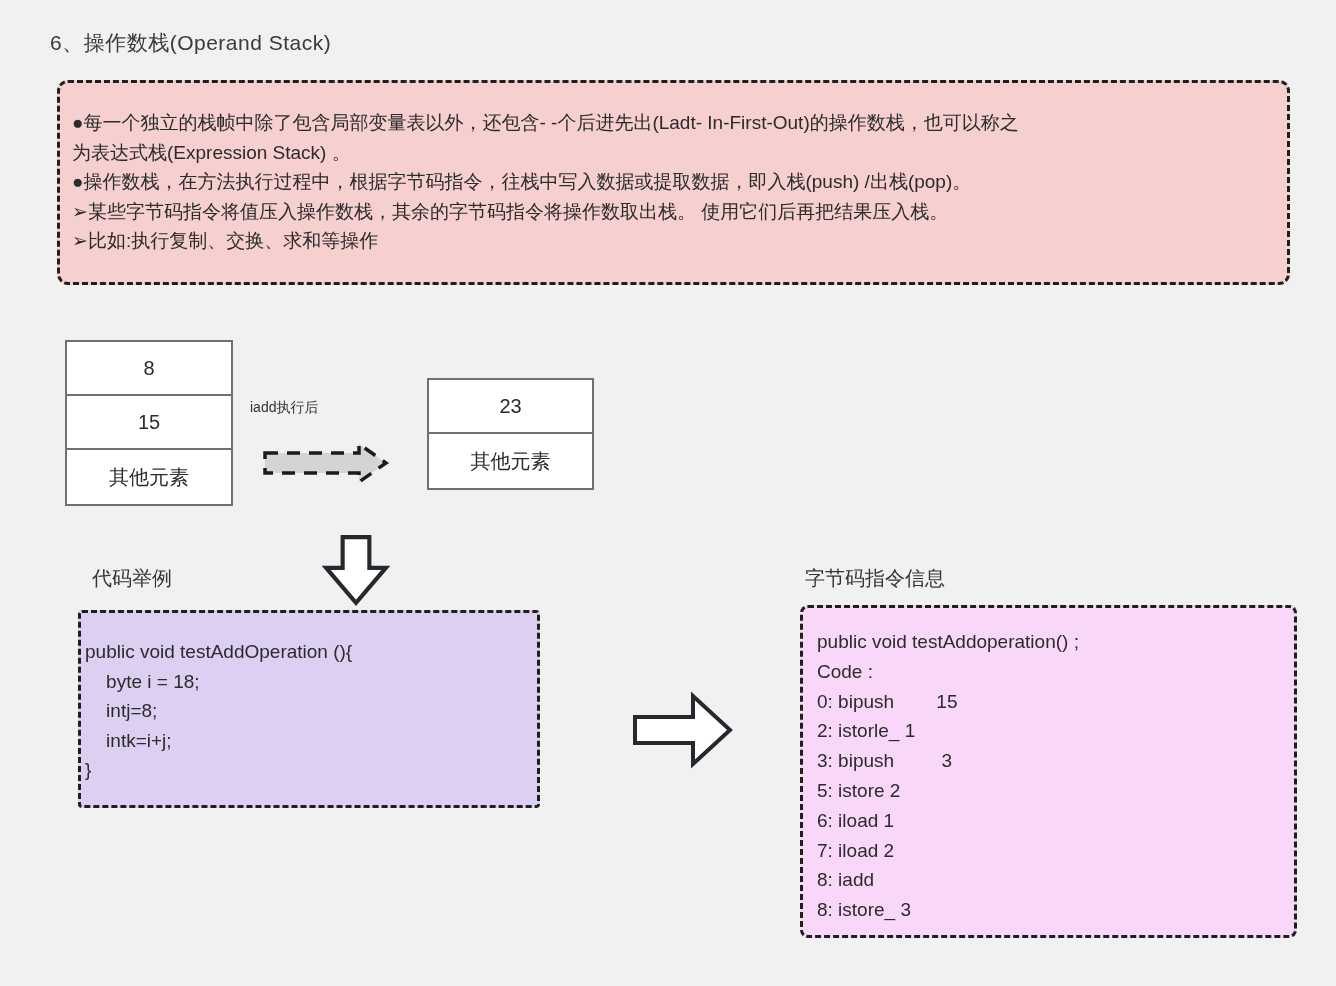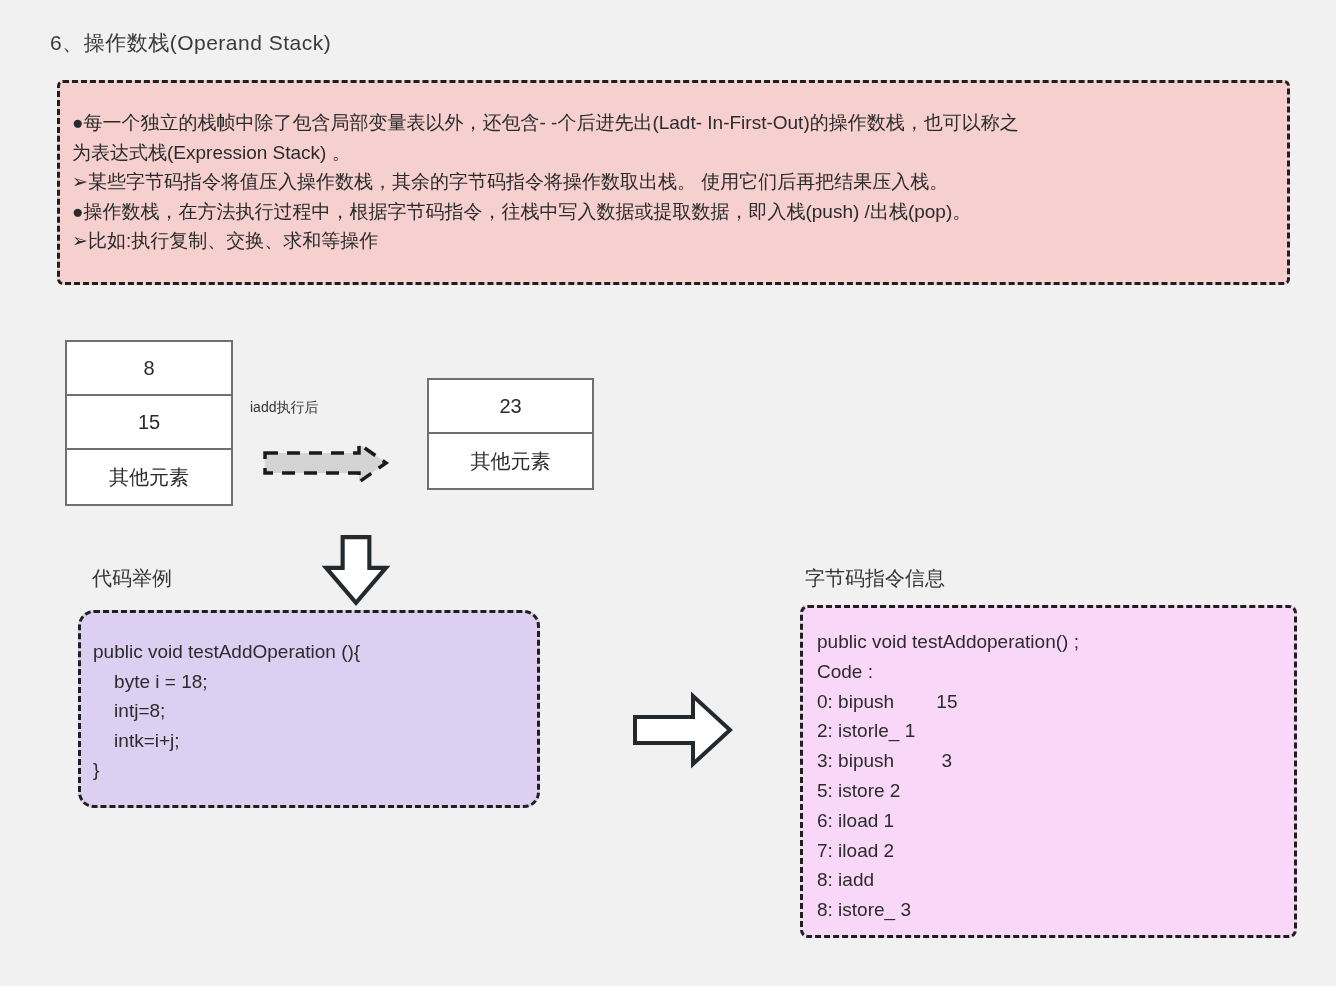--- a/index.html
+++ b/index.html
@@ -26,21 +26,21 @@
   .page-title{
     position:absolute;left:50px;top:29px;
     font-size:21px;color:#3a3a3a;letter-spacing:.5px;
     white-space:nowrap;
   }
 
   .summary-box{
     position:absolute;left:57px;top:80px;width:1233px;height:205px;
     background:var(--summary_fill);
     border:3px dashed var(--border_dark);
-    border-radius:6px;
+    border-radius:11px;
     padding:25px 12px 12px 12px;
   }
   .summary-box .sline{
     font-size:19px;line-height:29.5px;white-space:pre;color:#2b2b2b;
   }
 
   .stack{
     position:absolute;background:#ffffff;
     border:2px solid var(--stack_border);
   }
@@ -65,22 +65,22 @@
   .section-label{
     position:absolute;font-size:20px;color:#333;white-space:nowrap;
   }
   .code-label{left:92px;top:565px;}
   .bytecode-label{left:805px;top:565px;}
 
   .code-box{
     position:absolute;left:78px;top:610px;width:462px;height:198px;
     background:var(--code_fill);
     border:3px dashed var(--border_dark);
-    border-radius:16px;
-    padding:24px 12px 0 12px;
+    border-radius:4px;
+    padding:24px 12px 0 4px;
   }
   .code-box .cline{
     font-size:19px;line-height:29.5px;white-space:pre;color:#2b2b2b;
   }
 
   .bytecode-box{
     position:absolute;left:800px;top:605px;width:497px;height:333px;
     background:var(--bytecode_fill);
     border:3px dashed var(--border_dark);
     border-radius:8px;
@@ -93,22 +93,22 @@
 </head>
 <body>
 
 <div class="canvas">
 
   <div class="page-title">6、操作数栈(Operand Stack)</div>
 
   <div class="summary-box">
     <div class="sline">●每一个独立的栈帧中除了包含局部变量表以外，还包含- -个后进先出(Ladt- In-First-Out)的操作数栈，也可以称之</div>
     <div class="sline">为表达式栈(Expression Stack) 。</div>
+    <div class="sline">●操作数栈，在方法执行过程中，根据字节码指令，往栈中写入数据或提取数据，即入栈(push) /出栈(pop)。</div>
     <div class="sline">➢某些字节码指令将值压入操作数栈，其余的字节码指令将操作数取出栈。 使用它们后再把结果压入栈。</div>
-    <div class="sline">●操作数栈，在方法执行过程中，根据字节码指令，往栈中写入数据或提取数据，即入栈(push) /出栈(pop)。</div>
     <div class="sline">➢比如:执行复制、交换、求和等操作</div>
   </div>
 
   <div class="stack stack-before">
     <div class="cell">8</div>
     <div class="cell">15</div>
     <div class="cell">其他元素</div>
   </div>
 
   <div class="iadd-label">iadd执行后</div>

